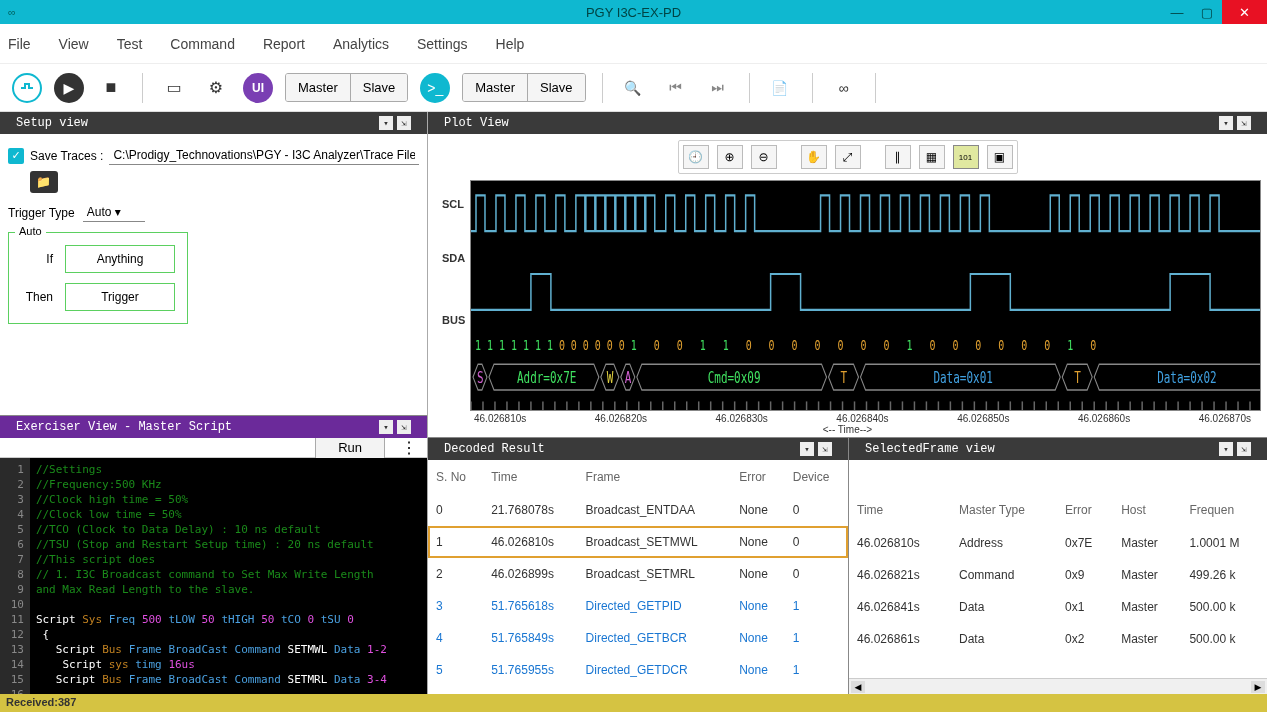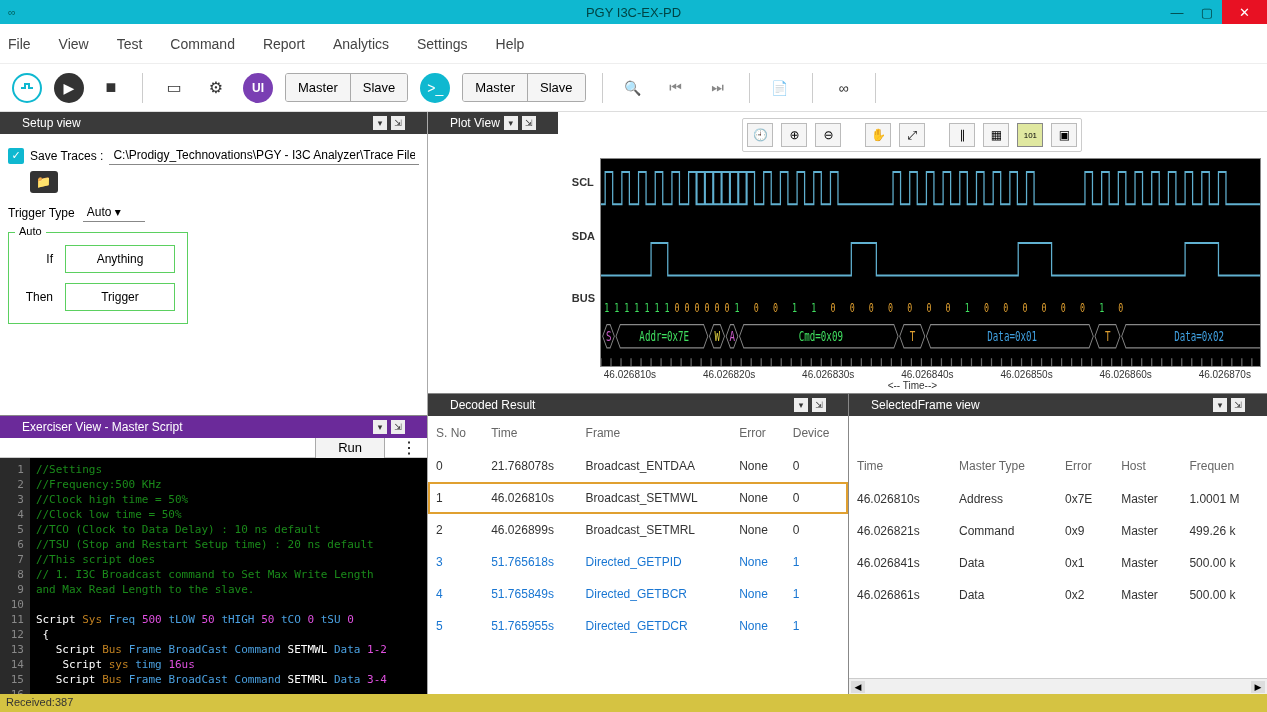--- a/index.html
+++ b/index.html
@@ -29,21 +29,21 @@
   .tb-toggle { display: flex; border: 1px solid #aaa; border-radius: 3px; overflow: hidden; }
   .tb-toggle .seg { padding: 6px 12px; background: #f5f5f5; cursor: pointer; border-right: 1px solid #aaa; font-size: 13px; }
   .tb-toggle .seg:last-child { border-right: none; }
 
   
   .main { display: flex; height: calc(712px - 24px - 40px - 48px - 18px); }
   .left-col { width: 428px; display: flex; flex-direction: column; border-right: 1px solid #aaa; }
   .right-col { flex: 1; display: flex; flex-direction: column; }
 
   
-  .panel-head { background: #3a3a3a; color: #fff; height: 22px; display: flex; align-items: center; padding: 0 22px; font-size: 12px; position: relative; }
+  .panel-head { background: #3a3a3a; color: #fff; height: 22px; display: flex; align-items: center; padding: 0 16px; font-size: 12px; position: relative; font-family: Liberation Mono, monospace; }
   .panel-head .spacer { flex: 1; }
   .panel-head .pbtn { width: 14px; height: 14px; margin-left: 4px; background: #eee; color: #333; display: inline-flex; align-items: center; justify-content: center; font-size: 9px; cursor: pointer; }
   .panel-head.purple { background: #6b2a9a; }
 
   
   .setup-body { padding: 12px 8px; flex: 0 0 auto; height: 282px; border-bottom: 1px solid #888; }
   .save-row { display: flex; align-items: center; gap: 6px; margin-bottom: 6px; }
   .checkbox { width: 16px; height: 16px; background: #0fb8d0; border-radius: 2px; display: inline-flex; align-items: center; justify-content: center; color: #fff; font-size: 11px; }
   .path-input { flex: 1; border: none; border-bottom: 1px solid #888; padding: 2px 4px; font-size: 12px; }
   .folder-btn { width: 28px; height: 22px; background: #333; border-radius: 3px; display: inline-flex; align-items: center; justify-content: center; color: #fff; cursor: pointer; margin-left: 22px; margin-bottom: 10px; }
@@ -64,21 +64,21 @@
   .code { flex: 1; background: #000; color: #0d0; font-family: Consolas, monospace; font-size: 11px; overflow: auto; display: flex; }
   .gutter { background: #2a2a2a; color: #888; padding: 4px 6px 4px 4px; text-align: right; line-height: 15px; white-space: pre; user-select: none; }
   .code-lines { padding: 4px 6px; line-height: 15px; white-space: pre; }
   .cmt { color: #1a8a1a; }
   .kw1 { color: #fff; }
   .kw2 { color: #c08020; }
   .kw3 { color: #4aa0e0; }
   .num { color: #e050e0; }
 
   
-  .plot-panel { height: 282px; display: flex; flex-direction: row; border-bottom: 1px solid #888; }
+  .plot-panel { height: 326px; display: flex; flex-direction: column; border-bottom: 1px solid #888; }
   .plot-body { flex: 1; padding: 6px 6px 2px 6px; display: flex; flex-direction: column; }
   .plot-toolbar { border: 1px solid #ccc; border-radius: 2px; padding: 4px; display: inline-flex; gap: 8px; align-self: center; margin-bottom: 6px; }
   .plot-tb-btn { width: 26px; height: 24px; border: 1px solid #bbb; background: #f5f5f5; display: inline-flex; align-items: center; justify-content: center; font-size: 12px; cursor: pointer; }
   .plot-tb-btn.sel { background: #e0e8a0; border-color: #888; }
   .plot-area { flex: 1; background: #000; position: relative; border: 1px solid #888; }
   .plot-row-lbl { position: absolute; left: -32px; color: #333; font-size: 11px; font-weight: bold; text-align: center; }
   .plot-xaxis { display: flex; justify-content: space-between; padding: 2px 10px 0 40px; font-size: 10px; color: #333; }
   .plot-xaxis-label { text-align: center; font-size: 10px; color: #333; }
 
   
@@ -90,21 +90,21 @@
   .tbl th { text-align: left; padding: 10px 8px; color: #666; font-weight: normal; }
   .tbl td { padding: 9px 8px; }
   .tbl tr.norm td { color: #333; }
   .tbl tr.link td { color: #1976d2; }
   .tbl tr.sel { outline: 2px solid #e0a030; outline-offset: -2px; }
   .tbl tr.link td:first-child { }
   .hscroll { height: 16px; background: #f0f0f0; border-top: 1px solid #ccc; display: flex; align-items: center; justify-content: space-between; padding: 0 2px; }
   .hscroll .arr { width: 14px; height: 12px; background: #ddd; font-size: 9px; display:inline-flex; align-items:center; justify-content:center; cursor:pointer; }
 
   
-  .statusbar { height: 18px; background: #d5c342; color: #333; font-size: 11px; padding: 2px 6px; font-weight: normal; }
+  .statusbar { height: 18px; background: #d5c342; color: #333; font-size: 11px; padding: 2px 6px; font-weight: bold; }
 </style>
 </head>
 <body>
 
 <div class="titlebar">
   <div class="titlebar-left">∞</div>
   <div class="titlebar-title">PGY I3C-EX-PD</div>
   <div class="titlebar-right">
     <div class="titlebar-btn">—</div>
     <div class="titlebar-btn">▢</div>

